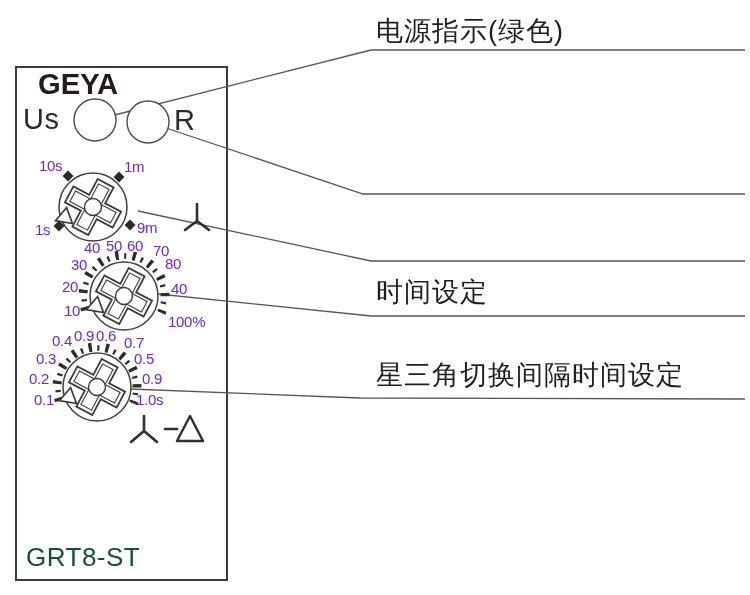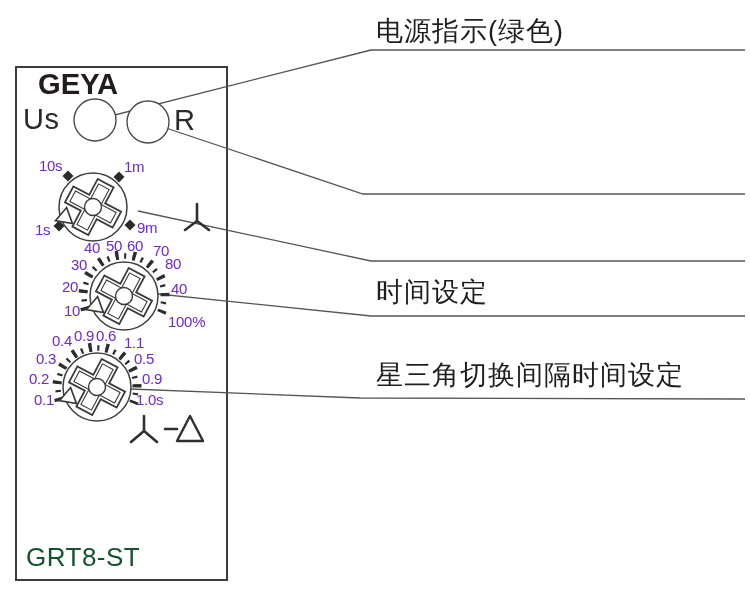--- a/index.html
+++ b/index.html
@@ -117,21 +117,21 @@
   <span class="dial-label" style="left:165px;top:256px">80</span>
   <span class="dial-label" style="left:171px;top:281px">40</span>
   <span class="dial-label" style="left:168px;top:314px">100%</span>
 
   <span class="dial-label" style="left:34px;top:392px">0.1</span>
   <span class="dial-label" style="left:29px;top:371px">0.2</span>
   <span class="dial-label" style="left:36px;top:351px">0.3</span>
   <span class="dial-label" style="left:52px;top:333px">0.4</span>
   <span class="dial-label" style="left:74px;top:328px">0.9</span>
   <span class="dial-label" style="left:96px;top:328px">0.6</span>
-  <span class="dial-label" style="left:124px;top:335px">1.1</span>
+  <span class="dial-label" style="left:124px;top:335px">0.7</span>
   <span class="dial-label" style="left:134px;top:351px">0.5</span>
   <span class="dial-label" style="left:142px;top:371px">0.9</span>
   <span class="dial-label" style="left:136px;top:392px">1.0s</span>
 
   <div class="model-label">GRT8-ST</div>
 
   <div class="callout-label" style="top:16px">电源指示(绿色)</div>
   <div class="callout-label" style="top:277px">时间设定</div>
   <div class="callout-label" style="top:360px">星三角切换间隔时间设定</div>
 

